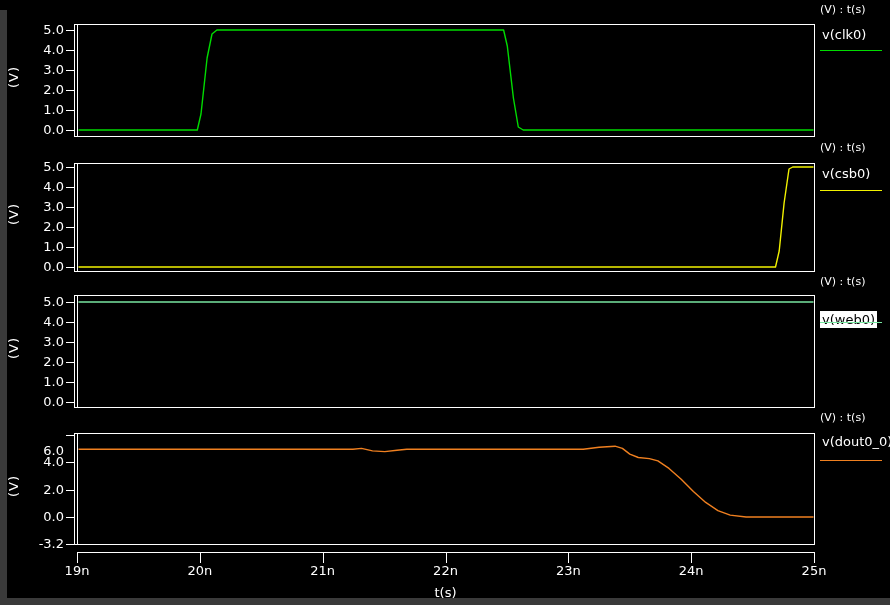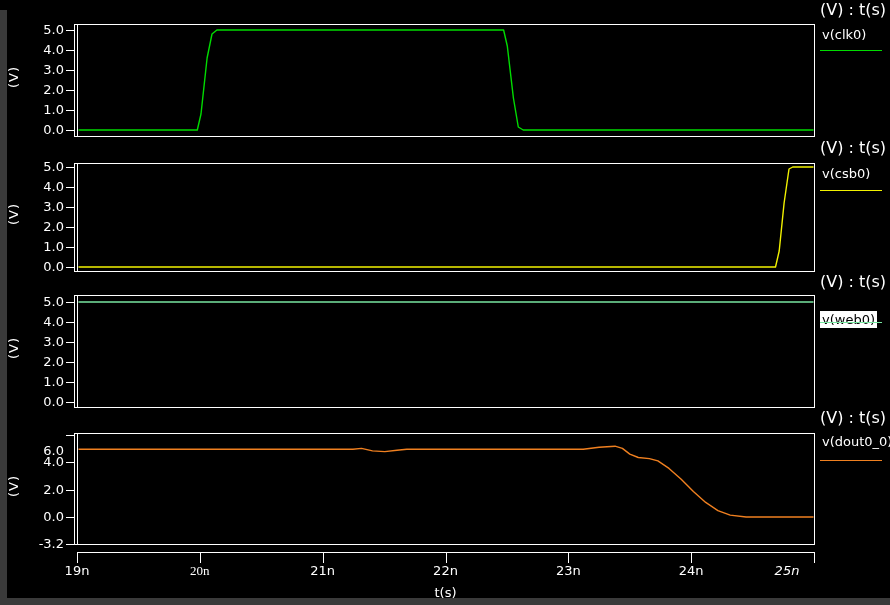--- a/index.html
+++ b/index.html
@@ -8,21 +8,21 @@
   .chrome-left{position:absolute;left:0;top:10px;width:7px;height:595px;background:#3a3a3a;}
   .chrome-bottom{position:absolute;left:0;top:598px;width:890px;height:7px;background:#3a3a3a;}
   .plotbox{position:absolute;left:77px;width:738px;border:1px solid #fff;background:#000;box-sizing:border-box;}
   .plotbox svg{position:absolute;left:0;top:0;display:block;}
   .vlabel{position:absolute;left:6px;writing-mode:vertical-rl;transform:rotate(180deg);
           font-size:13px;letter-spacing:1px;color:#fff;}
   .ytick{position:absolute;left:18px;width:46px;text-align:right;font-size:13px;line-height:14px;color:#fff;}
   .ydash{position:absolute;left:66px;width:8px;height:1px;background:#fff;}
   .spine{position:absolute;left:74px;width:1px;background:#fff;}
   .hook{position:absolute;left:74px;width:4px;height:1px;background:#fff;}
-  .corner{position:absolute;left:820px;width:70px;font-size:16px;line-height:15px;color:#fff;white-space:nowrap;}
+  .corner{position:absolute;left:820px;width:70px;font-size:11px;line-height:15px;color:#fff;white-space:nowrap;}
   .sig{position:absolute;left:820px;font-size:13px;line-height:15px;color:#fff;white-space:nowrap;
        padding:1px 2px;cursor:default;}
   .sig.sel{background:#fff;color:#000;}
   .swatch{position:absolute;left:820px;width:62px;height:1px;}
   .ruler{position:absolute;left:77px;top:552px;width:738px;height:1px;background:#fff;}
   .xtick{position:absolute;top:552px;width:1px;height:11px;background:#fff;}
   .xticklabel{position:absolute;top:563px;width:44px;text-align:center;font-size:13px;color:#fff;}
   .xtitle{position:absolute;left:415px;top:585px;width:61px;text-align:center;font-size:13px;color:#fff;}
 </style>
 </head>
@@ -136,26 +136,26 @@
   </div>
   <div class="corner" style="top:410px">(V) : t(s)</div>
   <div class="sig" id="sig-3" style="top:433px">v(dout0_0)</div>
   <div class="swatch" id="swatch-3" style="top: 460px; background: rgb(240, 128, 32);"></div>
 
   <div class="ruler"></div>
   <div id="xaxis">
       <div class="xtick" style="left: 77px;"></div>
       <div class="xticklabel" style="left: 55px;">19n</div>
       <div class="xtick" style="left: 199.833px;"></div>
-      <div class="xticklabel" style="left: 177.833px; font-family: Liberation Serif, serif;">20n</div>
+      <div class="xticklabel" style="left: 177.833px;">20n</div>
       <div class="xtick" style="left: 322.667px;"></div>
       <div class="xticklabel" style="left: 300.667px;">21n</div>
       <div class="xtick" style="left: 445.5px;"></div>
       <div class="xticklabel" style="left: 423.5px;">22n</div>
       <div class="xtick" style="left: 568.333px;"></div>
       <div class="xticklabel" style="left: 546.333px;">23n</div>
       <div class="xtick" style="left: 691.167px;"></div>
       <div class="xticklabel" style="left: 669.167px;">24n</div>
       <div class="xtick" style="left: 814px;"></div>
-      <div class="xticklabel" style="left: 765px; font-style: italic;">25n</div>
+      <div class="xticklabel" style="left: 792px;">25n</div>
     </div>
   <div class="xtitle">t(s)</div>
 </div>
 
 </body></html>

